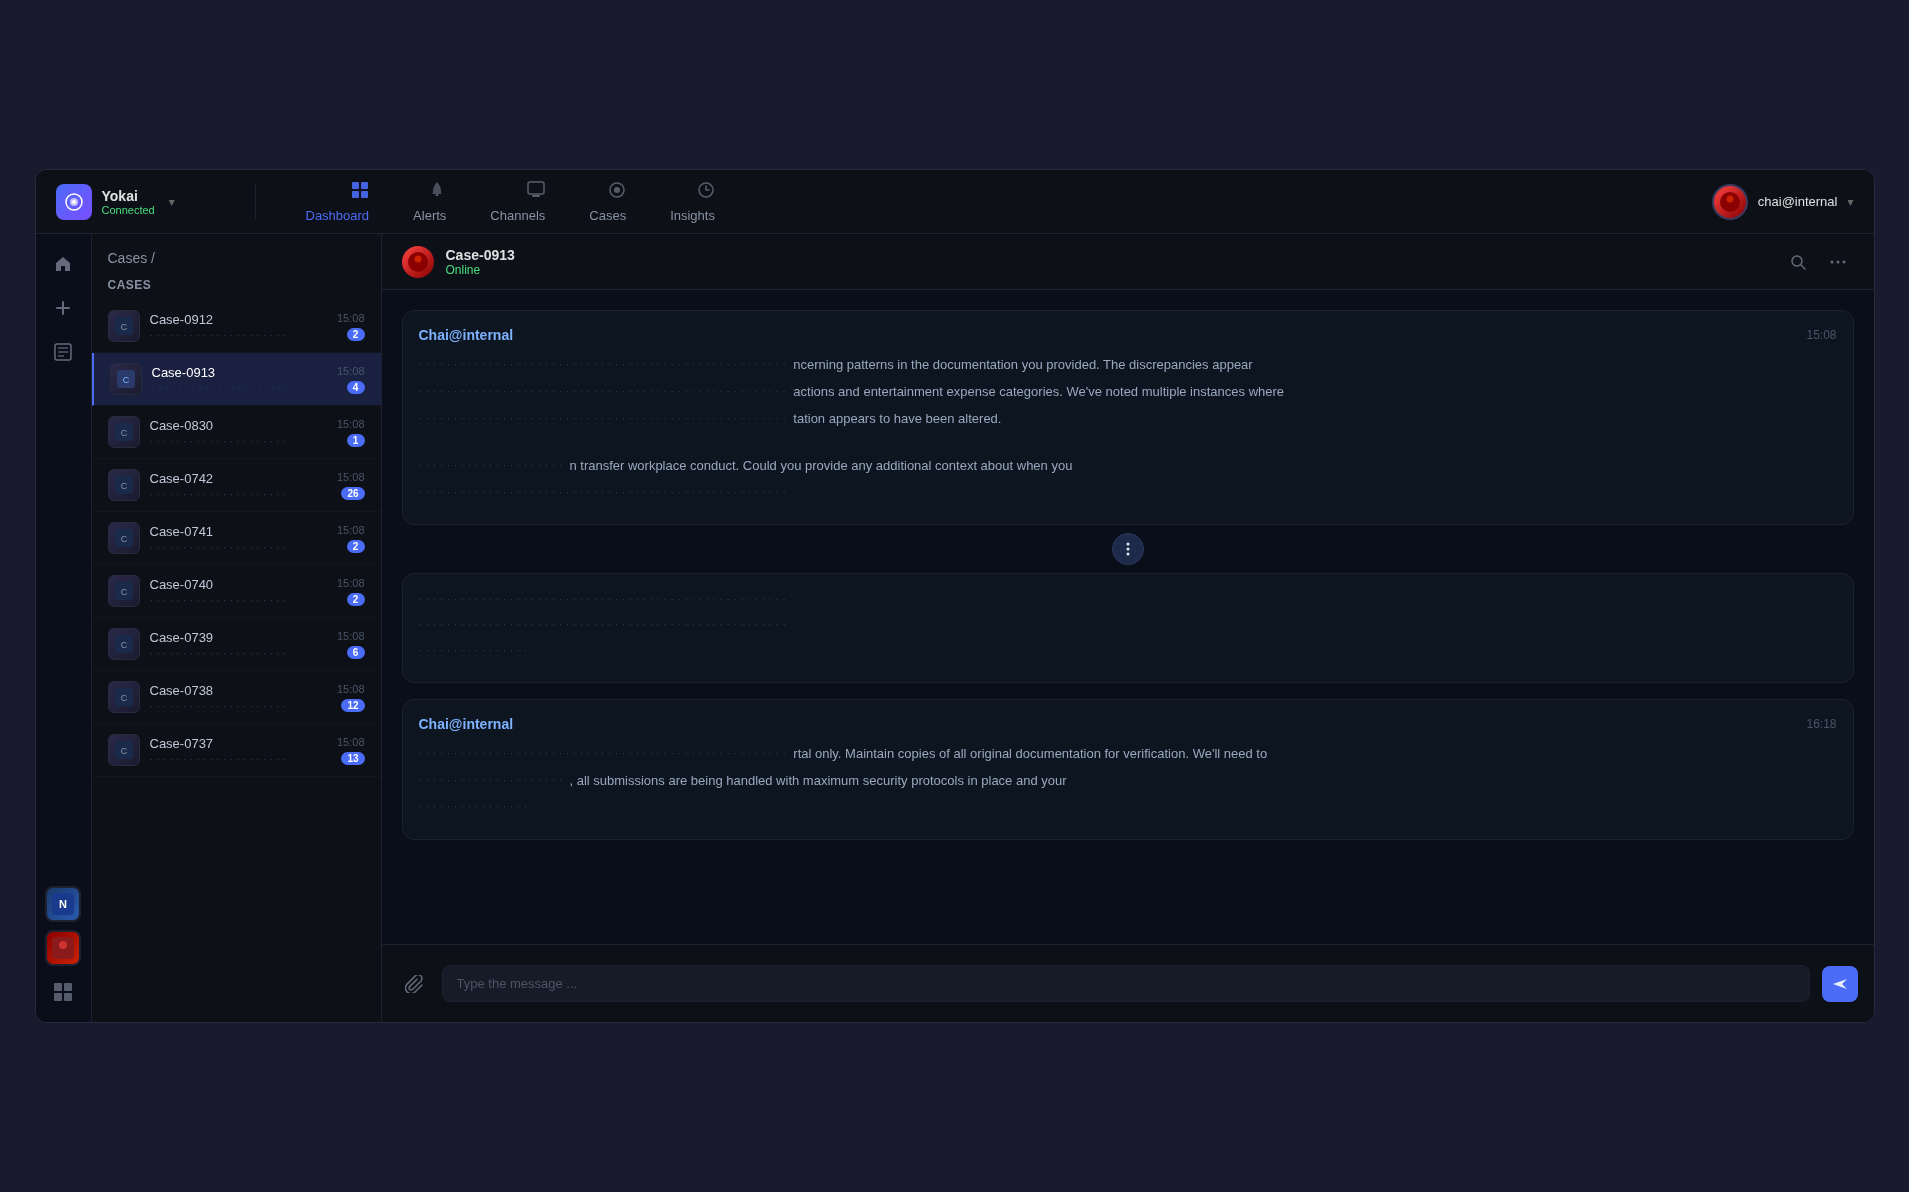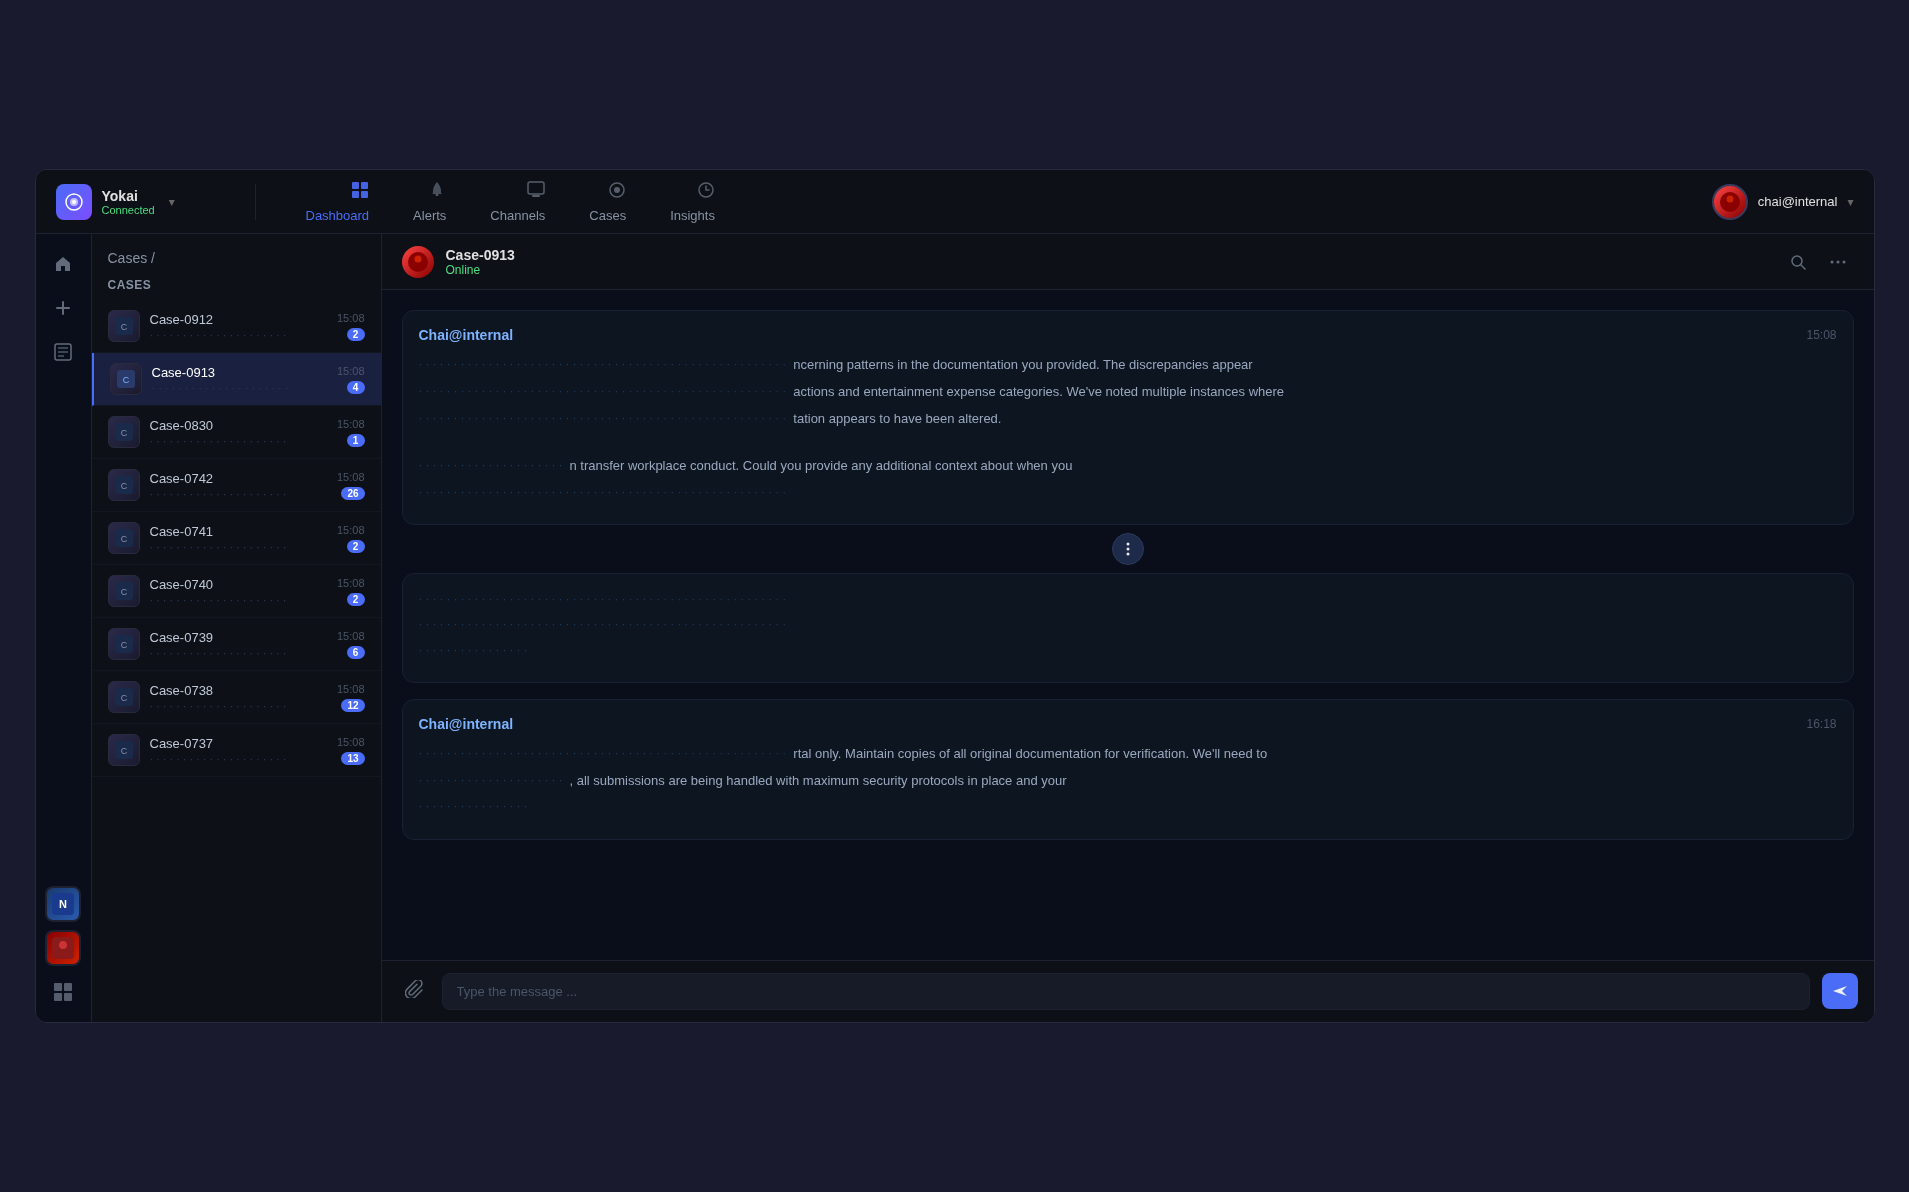--- a/index.html
+++ b/index.html
@@ -353,25 +353,25 @@
       justify-content: space-between;
       margin-bottom: 12px;
     }
     .message-sender { color: #7eb3ff; font-size: 14px; font-weight: 600; }
     .message-time { color: #4a5568; font-size: 12px; }
     .message-body { color: #8892a4; font-size: 13px; line-height: 1.6; }
     .message-visible { color: #9aa8bf; font-size: 13px; line-height: 1.6; }
     .message-line { margin-bottom: 6px; display: flex; gap: 4px; flex-wrap: wrap; }
     
     .chat-input-area {
-      padding: 12px 16px;
+      padding: 20px 16px;
       background: #0d1117;
       border-top: 1px solid #1e2130;
       display: flex;
-      align-items: flex-start;
+      align-items: center;
       gap: 12px;
       margin-top: 24px;
     }
     .attach-btn {
       width: 32px;
       height: 32px;
       display: flex;
       align-items: center;
       justify-content: center;
       color: #8892a4;

